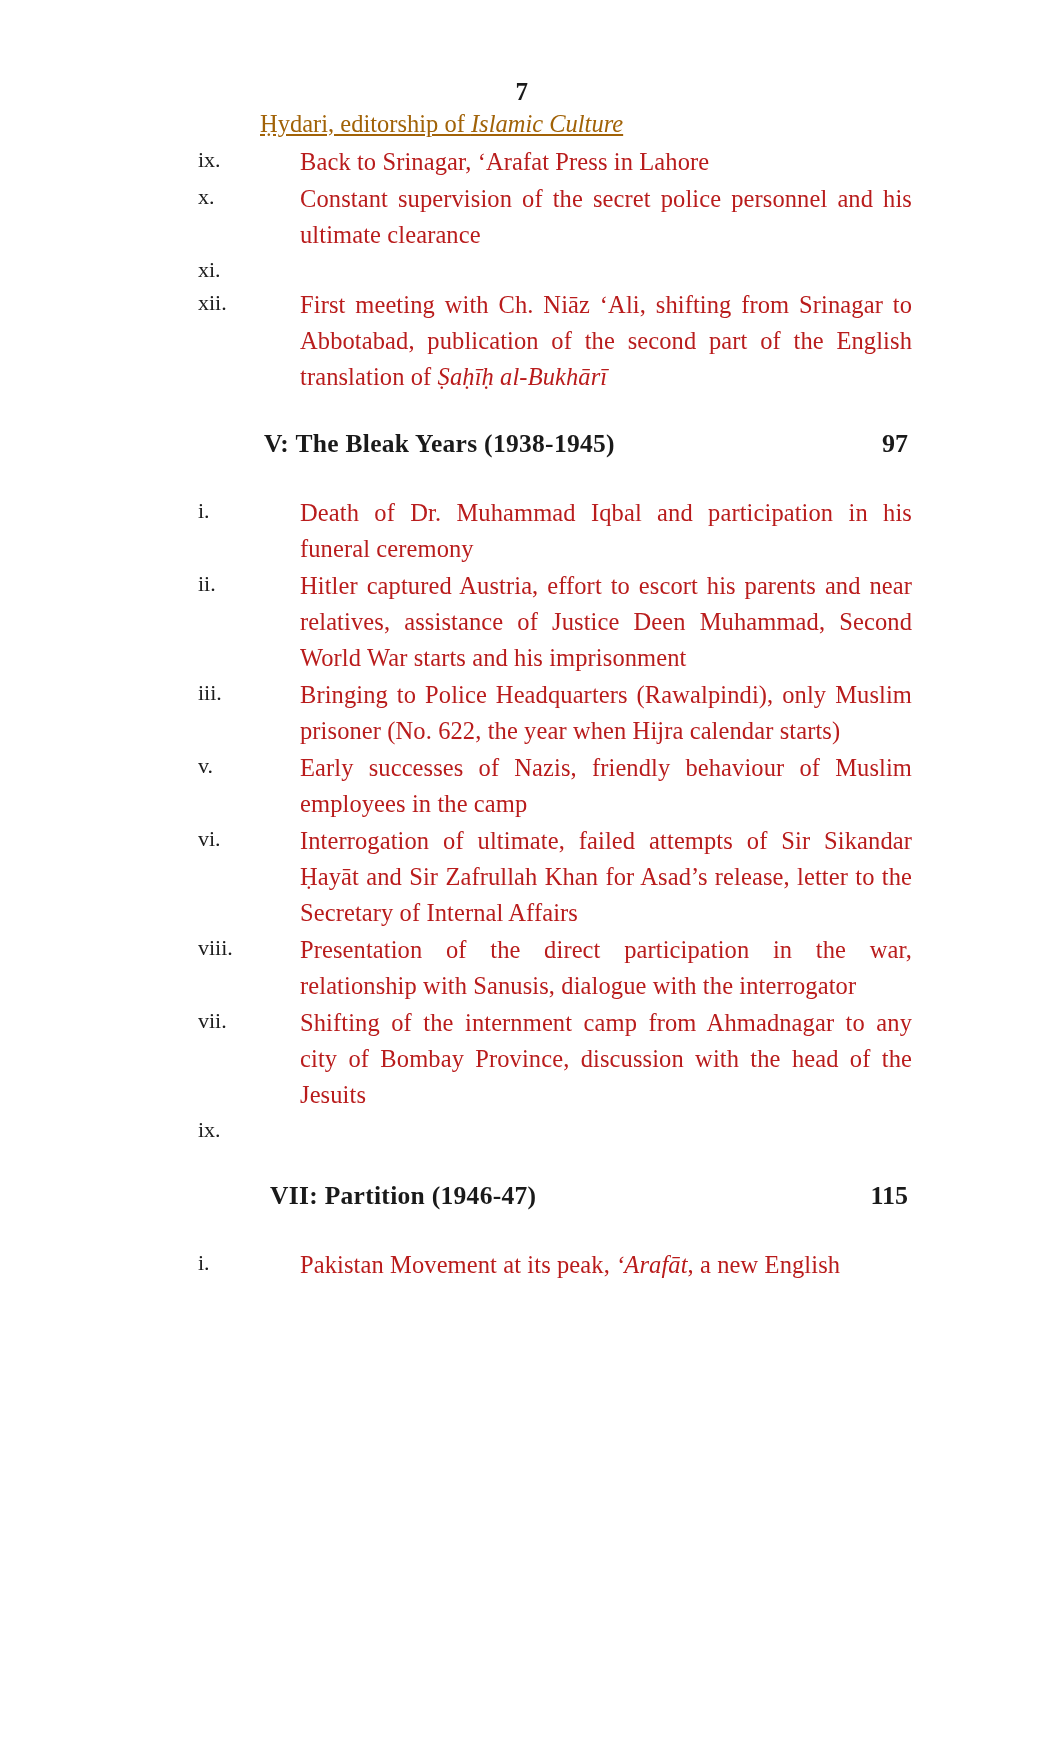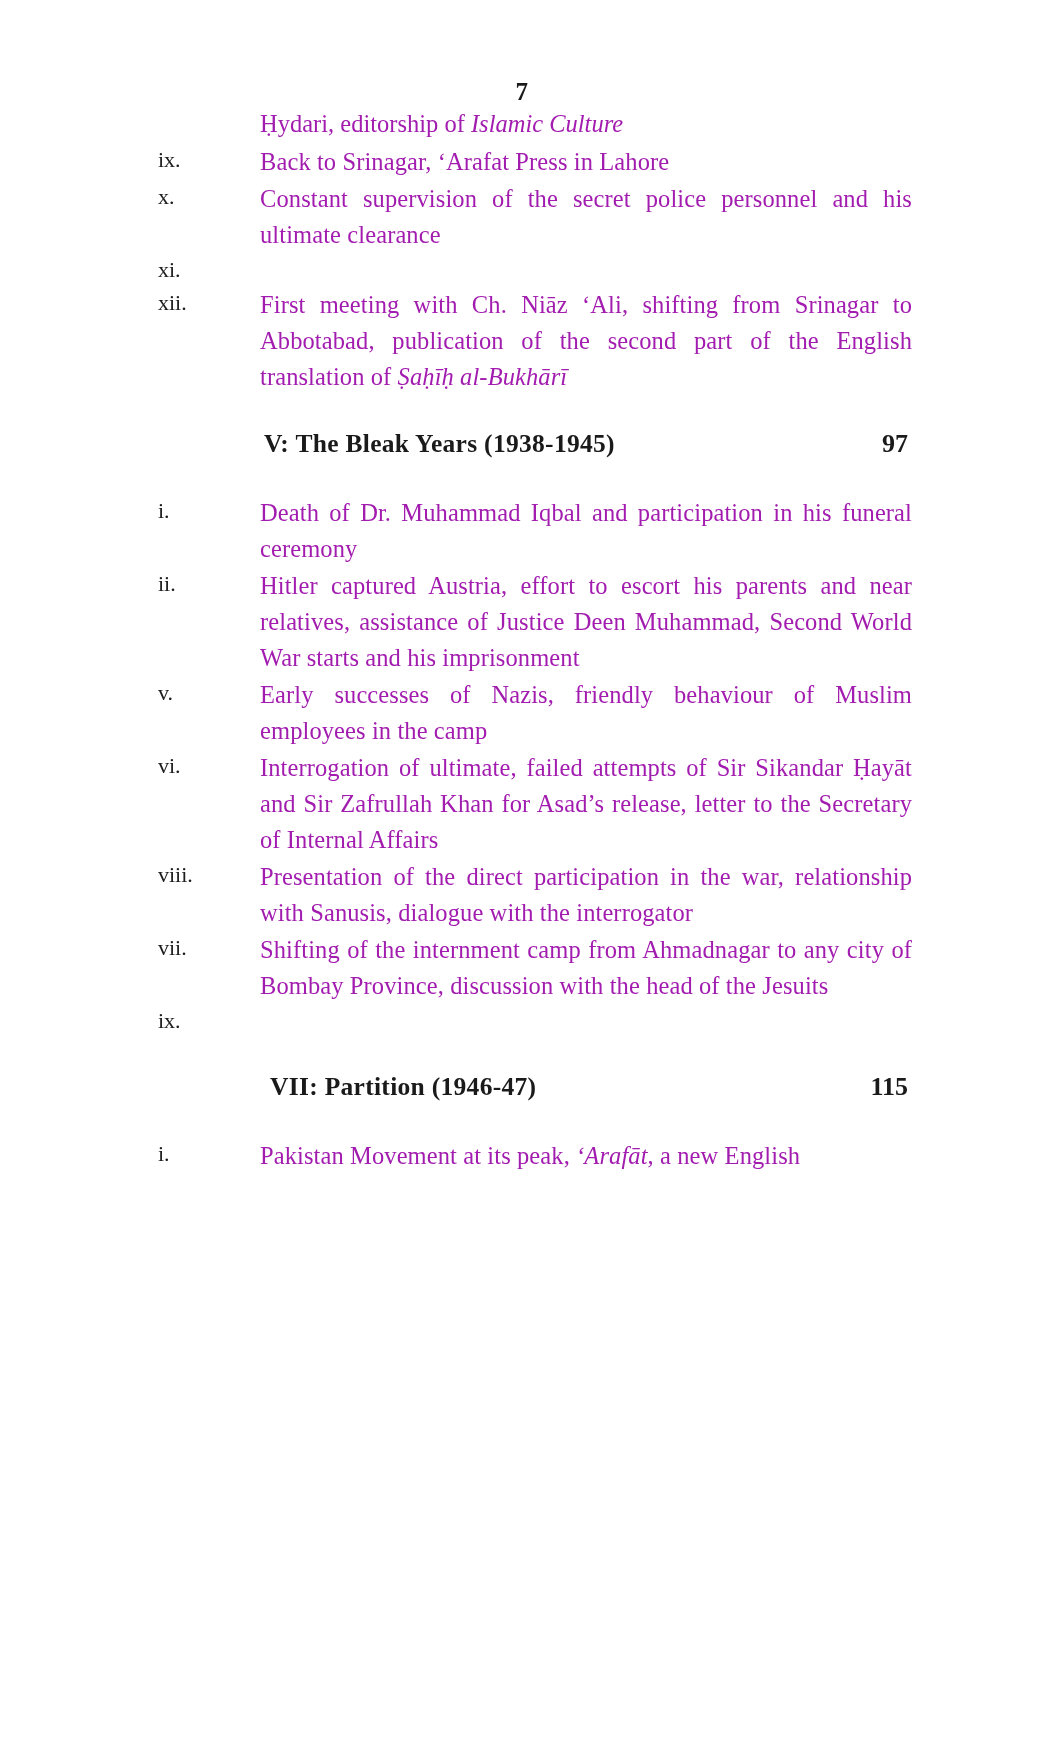--- a/index.html
+++ b/index.html
@@ -50,28 +50,29 @@
     box-sizing: border-box;
     line-height: 1.47;
     color: #1c1c1c;
   }
   .entry-text {
     flex: 1 1 auto;
     font-size: 24.5px;
     line-height: 1.47;
     text-align: justify;
     text-justify: inter-word;
-    color: #a21caf;
+    color: #b91c1c;
     letter-spacing: 0.1px;
   }
   .lead-line {
     margin-left: 108px;
     font-size: 24.5px;
     line-height: 1.47;
-    color: #a21caf;
+    color: #a16207;
+    text-decoration: underline;
   }
   .lead-line i, .entry-text i {
     font-style: italic;
   }
   .section-head {
     display: flex;
     align-items: flex-end;
     justify-content: space-between;
     font-weight: bold;
     font-size: 25.5px;
@@ -85,20 +86,21 @@
   }
   .section-head .pageno {
     font-weight: bold;
     font-size: 26px;
   }
   .section-head.centered {
     padding-left: 118px;
   }
   .block {
     margin-top: 2px;
+    margin-left: 40px;
   }
 </style>
 </head>
 <body>
 
 <div class="page">
 
   <div class="page-number">7</div>
 
   <div class="content">
@@ -140,20 +142,24 @@
       <div class="toc-entry">
         <div class="numeral">i.</div>
         <div class="entry-text">Death of Dr. Muhammad Iqbal and participation in his funeral ceremony</div>
       </div>
 
       <div class="toc-entry">
         <div class="numeral">ii.</div>
         <div class="entry-text">Hitler captured Austria, effort to escort his parents and near relatives, assistance of Justice Deen Muhammad, Second World War starts and his imprisonment</div>
       </div>
 
+      <div class="toc-entry">
+        <div class="numeral">iii.</div>
+        <div class="entry-text">Bringing to Police Headquarters (Rawalpindi), only Muslim prisoner (No. 622, the year when Hijra calendar starts)</div>
+      </div>
 
 
       <div class="toc-entry">
         <div class="numeral">v.</div>
         <div class="entry-text">Early successes of Nazis, friendly behaviour of Muslim employees in the camp</div>
       </div>
 
       <div class="toc-entry">
         <div class="numeral">vi.</div>
         <div class="entry-text">Interrogation of ultimate, failed attempts of Sir Sikandar Ḥayāt and Sir Zafrullah Khan for Asad’s release, letter to the Secretary of Internal Affairs</div>

